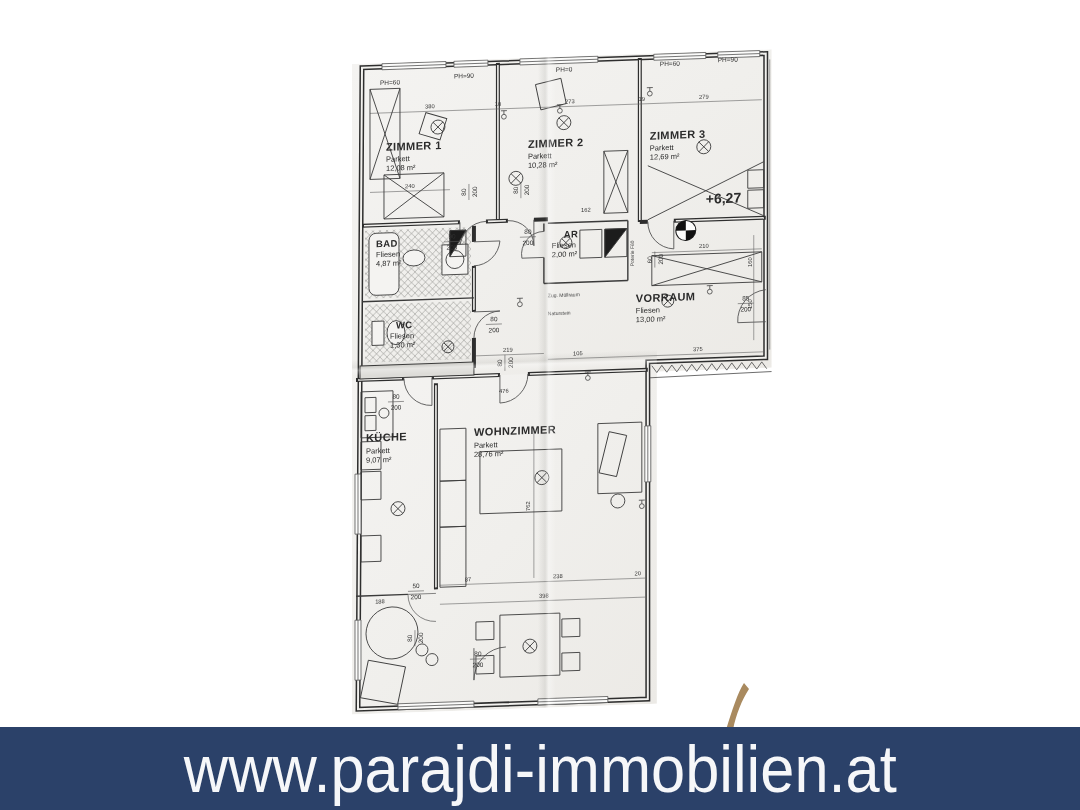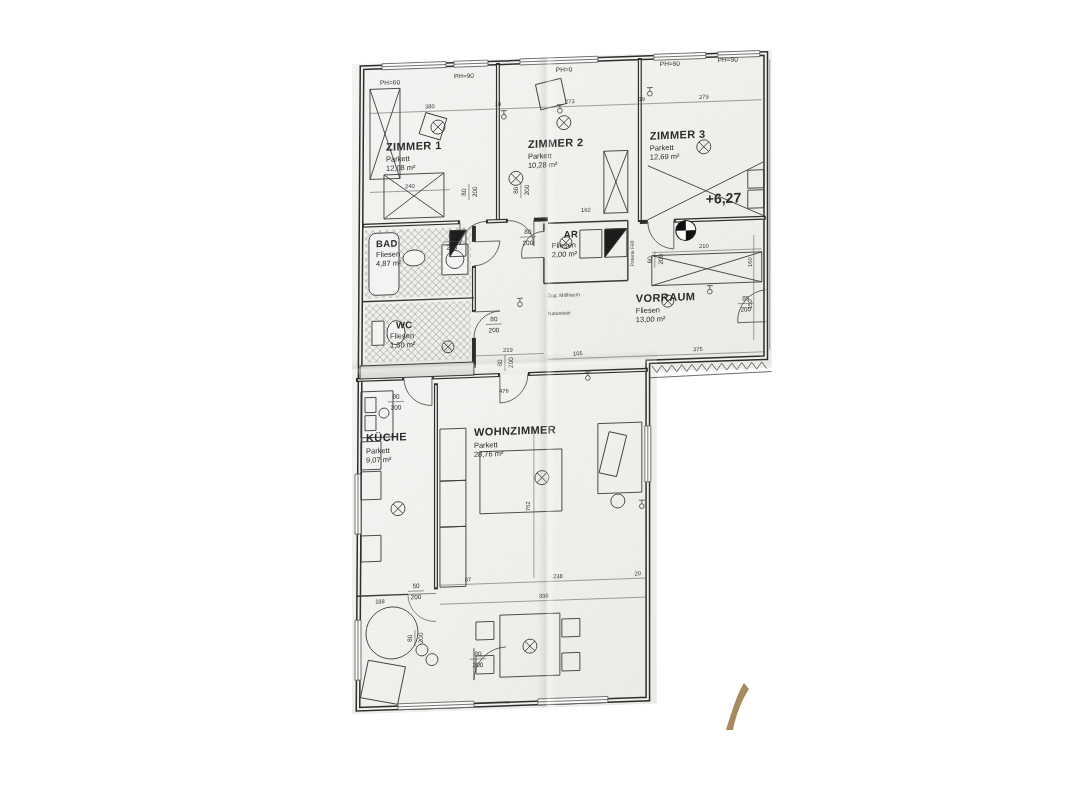--- a/index.html
+++ b/index.html
@@ -453,14 +453,17 @@
     <div class="crease-v"></div>
     <div class="crease-h"></div>
   </div>
 
   <div class="logo-frag">
     <svg width="34" height="48" viewBox="0 0 34 48">
       <path d="M4,48 C10,28 16,10 22,1 L27,7 C20,18 14,32 11,48 Z" fill="#a98a5f"></path>
     </svg>
   </div>
 
+  <div class="banner">
+    <span>www.parajdi-immobilien.at</span>
+  </div>
 
 </div>
 
 </body></html>

